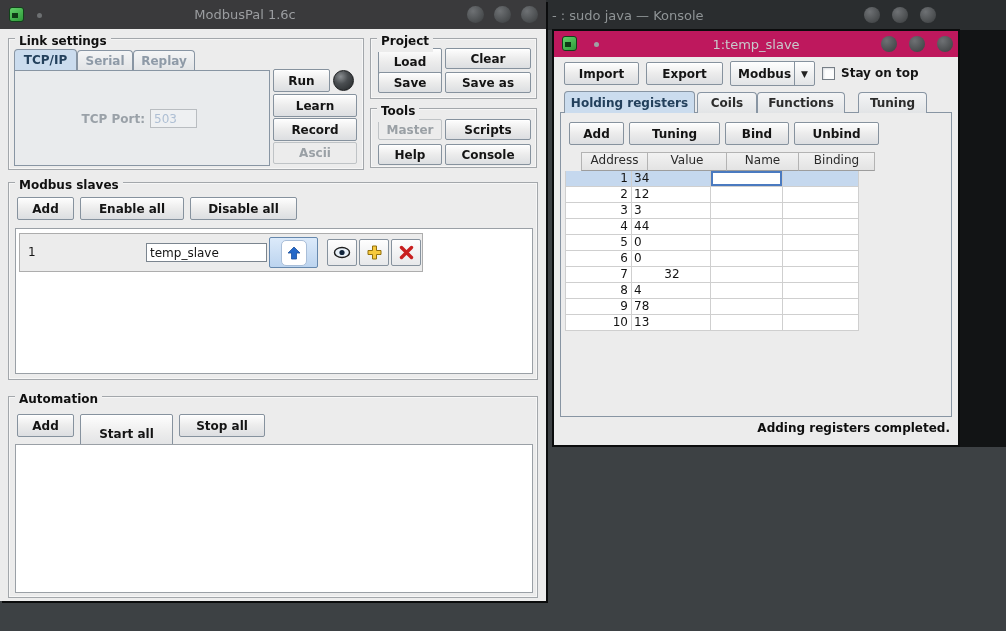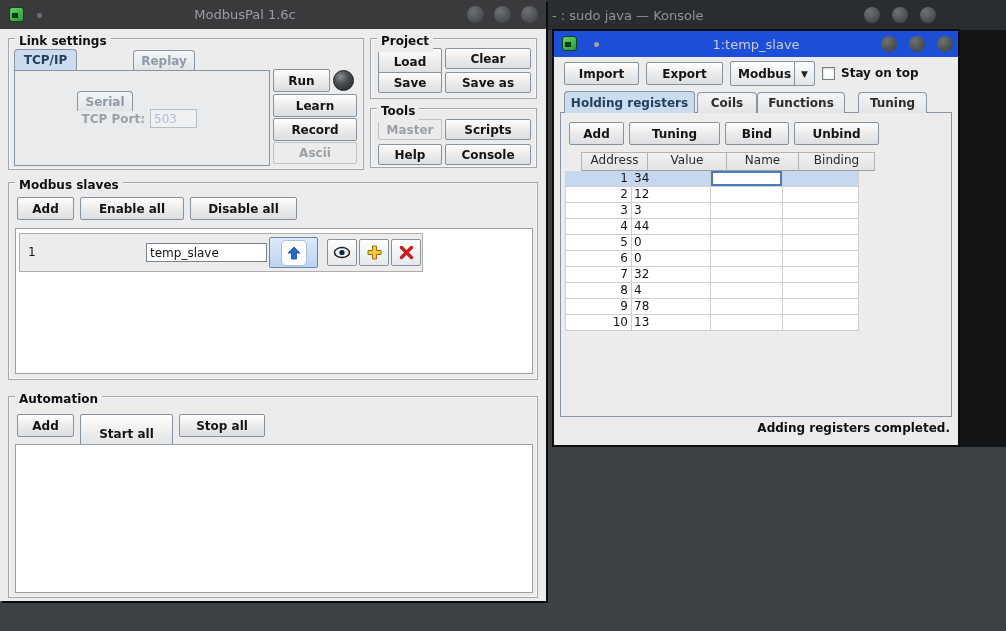--- a/index.html
+++ b/index.html
@@ -115,21 +115,21 @@
     <div class="circle" style="left:494px;top:6px;width:17px;height:17px;"></div>
     <div class="circle" style="left:521px;top:6px;width:17px;height:17px;"></div>
   </div>
 
   <div class="metal" style="left:0;top:29px;width:546px;height:572px;">
 
     <div class="group" style="left:8px;top:9px;width:356px;height:132px;">
       <span class="gtitle">Link settings</span>
 
       <div class="tab sel" style="left:5px;top:10px;width:63px;height:21px;">TCP/IP</div>
-      <div class="tab dim" style="left:68px;top:11px;width:56px;height:20px;margin-top:41px;">Serial</div>
+      <div class="tab dim" style="left:68px;top:11px;width:56px;height:20px;">Serial</div>
       <div class="tab dim" style="left:124px;top:11px;width:62px;height:20px;">Replay</div>
 
       <div class="tabpanel" style="left:5px;top:31px;width:256px;height:96px;">
         <span class="blabel" style="left:64px;top:41px;width:66px;text-align:right;color:#9aa1a8;">TCP Port:</span>
         <input class="inputf dis" readonly="" style="left: 135px; top: 38px; width: 47px; height: 19px;" value="503">
       </div>
 
       <div class="btn" style="left:264px;top:30px;width:57px;height:23px;">Run</div>
       <div class="led" style="left:324px;top:31px;width:21px;height:21px;"></div>
       <div class="btn" style="left:264px;top:55px;width:84px;height:23px;">Learn</div>
@@ -202,21 +202,21 @@
       <div class="btn" style="left:71px;top:17px;width:93px;height:39px;">Start all</div>
       <div class="btn" style="left:170px;top:17px;width:86px;height:23px;">Stop all</div>
       <div class="whitebox" style="left:6px;top:47px;width:518px;height:149px;"></div>
     </div>
 
   </div>
 </div>
 
 <div class="abs" style="left:554px;top:31px;width:404px;height:414px;box-shadow:0 0 0 2px #0b0c0d;">
 
-  <div class="titlebar" style="left:0;top:0;width:404px;height:26px;background:#1d4ed8;">
+  <div class="titlebar" style="left:0;top:0;width:404px;height:26px;background:#be185d;">
     <span class="appicon" style="left:8px;top:5px;">
         <span class="inner"></span>
       </span>
     <span class="dot" style="left:40px;top:11px;"></span>
     <div class="wtitle" style="left:0;top:6px;width:404px;text-align:center;color:#c8cacc;">1:temp_slave</div>
     <div class="circle" style="left:327px;top:5px;width:16px;height:16px;"></div>
     <div class="circle" style="left:355px;top:5px;width:16px;height:16px;"></div>
     <div class="circle" style="left:383px;top:5px;width:16px;height:16px;"></div>
   </div>
 
@@ -282,21 +282,21 @@
             <div class="td col-binding" style="width: 76px;"></div>
           </div>
           <div class="trow">
             <div class="td col-address" style="width: 67px;">6</div>
             <div class="td col-value" style="width: 79px;">0</div>
             <div class="td col-name" style="width: 72px;"></div>
             <div class="td col-binding" style="width: 76px;"></div>
           </div>
           <div class="trow">
             <div class="td col-address" style="width: 67px;">7</div>
-            <div class="td col-value" style="width: 79px;">32</div>
+            <div class="td col-value" style="width: 79px; text-align: center;">32</div>
             <div class="td col-name" style="width: 72px;"></div>
             <div class="td col-binding" style="width: 76px;"></div>
           </div>
           <div class="trow">
             <div class="td col-address" style="width: 67px;">8</div>
             <div class="td col-value" style="width: 79px;">4</div>
             <div class="td col-name" style="width: 72px;"></div>
             <div class="td col-binding" style="width: 76px;"></div>
           </div>
           <div class="trow">

